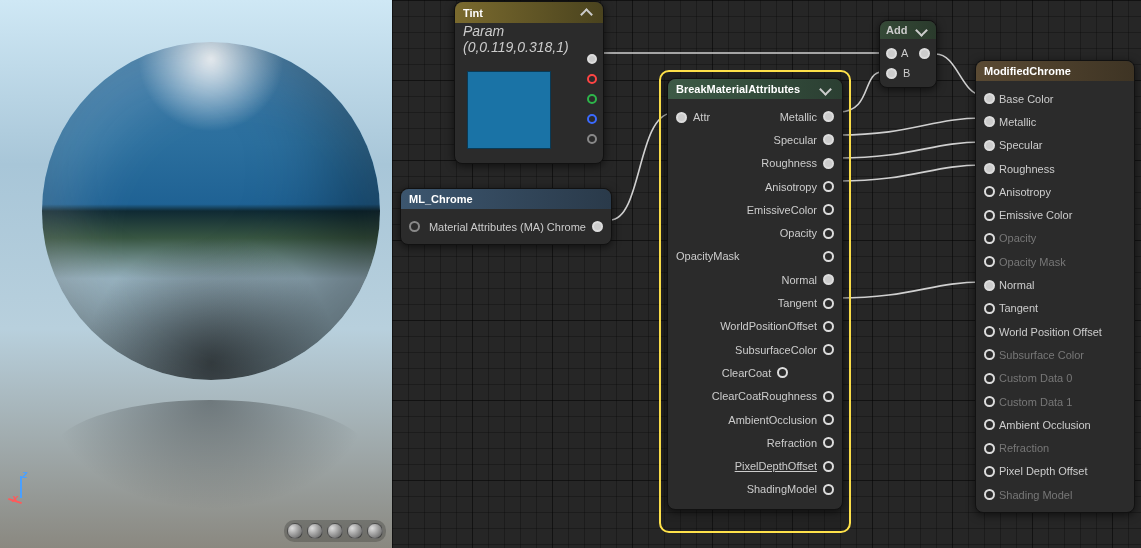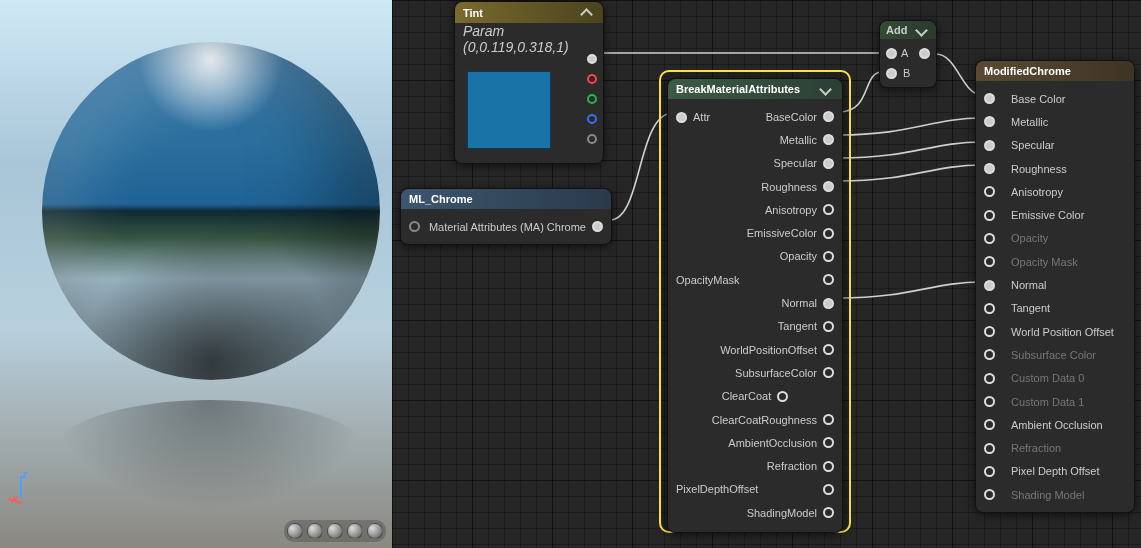--- a/index.html
+++ b/index.html
@@ -149,21 +149,21 @@
 
 
 .addnode { left: 487px; top: 20px; width: 58px; background:#2b2b2b; border-radius:8px; border:1px solid #111; }
 .addnode .header { background: linear-gradient(90deg, #354a37, #2a3a2c); padding:3px 6px; }
 .addnode .body { padding: 4px 6px; }
 .addnode .row { height: 20px; }
 
 
 .modchrome { left: 583px; top: 60px; width: 160px; }
 .modchrome .header { background: linear-gradient(90deg, #5a4a33, #3e3424); color:#fff;align-items:center; }
-.modchrome .row { height: 23.3px; justify-content:flex-start; gap:16px; }
+.modchrome .row { height: 23.3px; justify-content:flex-start; gap:4px; }
 
 
 svg.wires { position:absolute; left:0; top:0; width:749px; height:548px; pointer-events:none; }
 svg.wires path { stroke:#d0d0d0; stroke-width:1.6; fill:none; }
 </style>
 </head>
 <body>
 
 <div class="preview">
   <div class="sphere"></div>
@@ -244,24 +244,20 @@
       <div class="header">
         <span>BreakMaterialAttributes</span>
         <span class="chev"></span>
       </div>
       <div class="attr-row">
         <span class="pin white filled"></span>
         <span class="label">Attr</span>
       </div>
       <div class="body" id="break-outputs" style="margin-top:2px;">
           <div class="row" style="justify-content: flex-end;">
-            <span class="label">BaseColor</span>
-            <span class="pin white filled"></span>
-          </div>
-          <div class="row" style="justify-content: flex-end;">
             <span class="label">Metallic</span>
             <span class="pin white filled"></span>
           </div>
           <div class="row" style="justify-content: flex-end;">
             <span class="label">Specular</span>
             <span class="pin white filled"></span>
           </div>
           <div class="row" style="justify-content: flex-end;">
             <span class="label">Roughness</span>
             <span class="pin white filled"></span>
@@ -307,21 +303,21 @@
             <span class="pin white"></span>
           </div>
           <div class="row" style="justify-content: flex-end;">
             <span class="label">AmbientOcclusion</span>
             <span class="pin white"></span>
           </div>
           <div class="row" style="justify-content: flex-end;">
             <span class="label">Refraction</span>
             <span class="pin white"></span>
           </div>
-          <div class="row" style="justify-content: space-between;">
+          <div class="row" style="justify-content: flex-end; text-decoration: underline;">
             <span class="label">PixelDepthOffset</span>
             <span class="pin white"></span>
           </div>
           <div class="row" style="justify-content: flex-end;">
             <span class="label">ShadingModel</span>
             <span class="pin white"></span>
           </div>
         </div>
     </div>
   </div>

